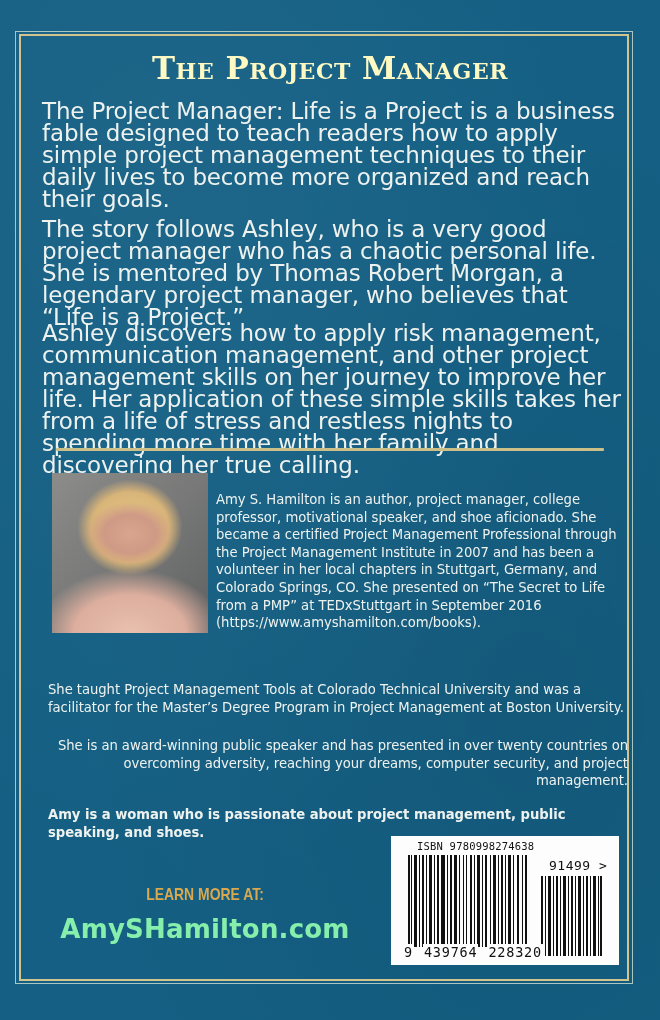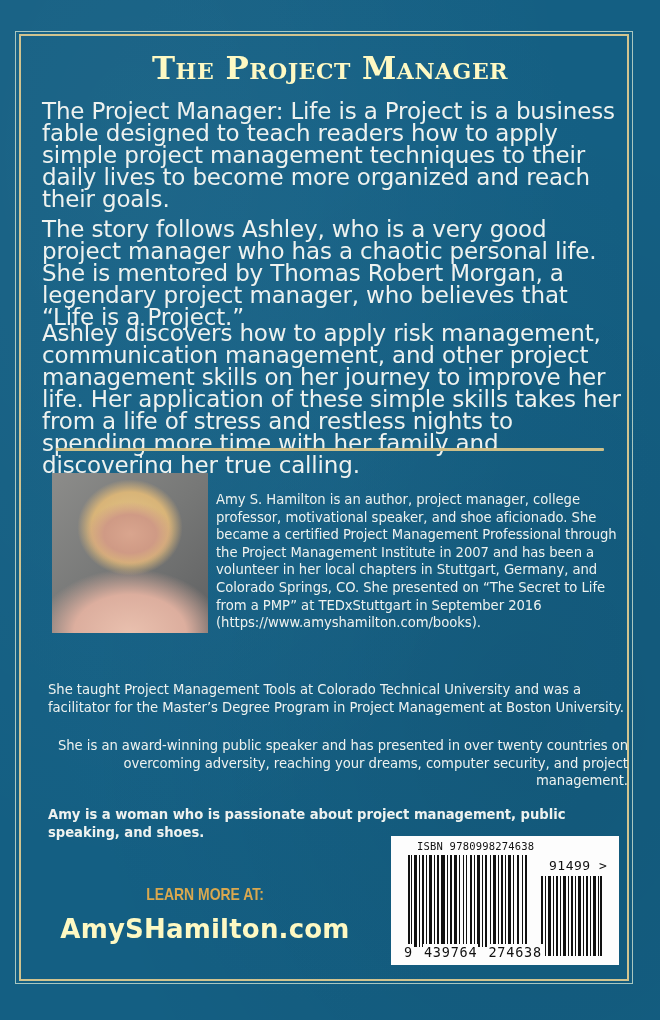--- a/index.html
+++ b/index.html
@@ -81,21 +81,21 @@
     transform: scaleX(0.82);
     color: #d9a84f;
   }
   .site {
     position: absolute;
     left: 40px; width: 330px; top: 914px;
     text-align: center;
     font-family: "DejaVu Sans", sans-serif;
     font-weight: bold;
     font-size: 26px;
-    color: #fef9c3;
+    color: #86efac;
     letter-spacing: 0.2px;
   }
   .barcode-box {
     position: absolute;
     left: 391px; top: 836px; width: 228px; height: 129px;
     background: #fdfdfd;
     color: #111;
     font-family: "DejaVu Sans Mono", monospace;
   }
   .isbn-label {
@@ -198,15 +198,15 @@
       <rect x="45" y="0" width="2" height="80"></rect>
       <rect x="49" y="0" width="1" height="80"></rect>
       <rect x="52" y="0" width="3" height="80"></rect>
       <rect x="57" y="0" width="1" height="80"></rect>
       <rect x="59" y="0" width="2" height="80"></rect>
     </g>
   </svg>
   <div class="digits">
     <span>9</span>
     <span>439764</span>
-    <span>274638</span>
+    <span>228320</span>
   </div>
 </div>
 
 </body></html>

